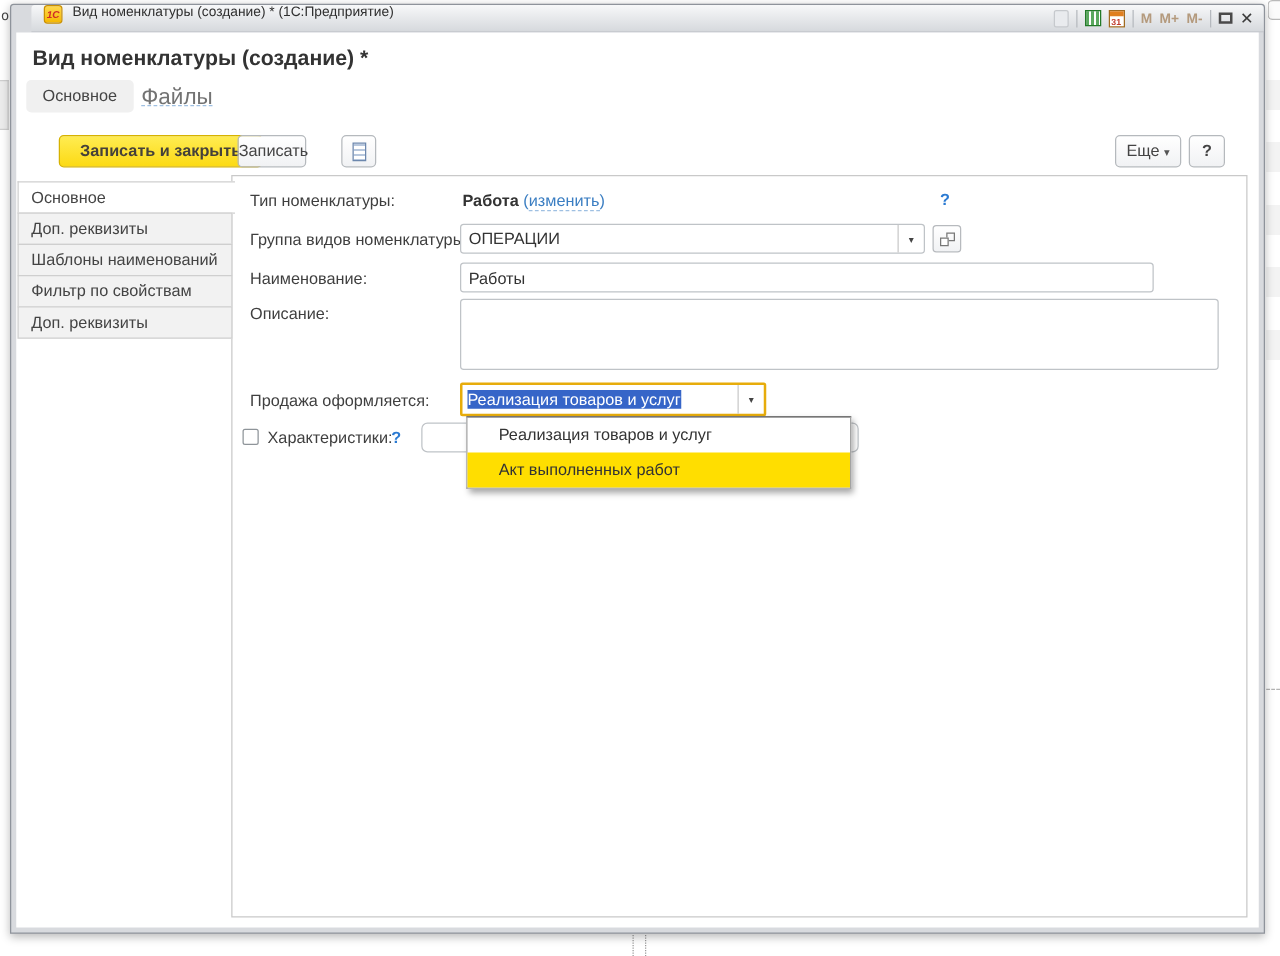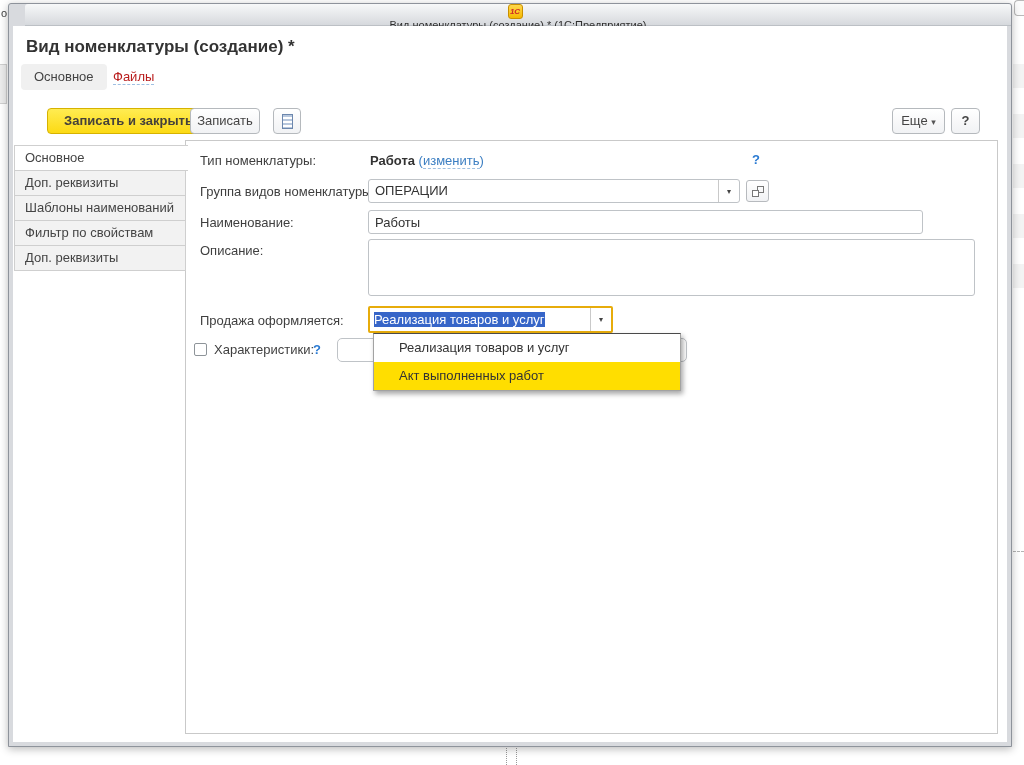--- a/index.html
+++ b/index.html
@@ -17,21 +17,21 @@
     border:1px solid #b9b9b9; border-right:none; border-radius:4px 0 0 4px; }
   .bg-right-dash { position:absolute; left:1013px; top:551px; width:11px; border-top:1px dashed #b3b3b3; }
   .splitter-grip { position:absolute; left:506px; top:748px; width:11px; height:17px;
     border-left:1px dotted #9a9a9a; border-right:1px dotted #9a9a9a; }
   
   .dialog { position:absolute; left:8px; top:3px; width:1004px; height:744px;
     background:#d8dade; border:1px solid #8e939b; border-radius:3px 3px 0 0;
     box-shadow:0 2px 8px rgba(0,0,0,.28); }
   .titlebar { position:absolute; left:16px; right:0; top:0; height:22px;
     background:linear-gradient(#f7f8f9,#d6d9dd); border-bottom:1px solid #bcc0c5;
-    border-radius:3px 3px 0 0; display:flex; align-items:center; padding:0 8px;flex-direction:column; }
+    border-radius:3px 3px 0 0; display:flex; padding:0 8px; }
   .app-logo { width:15px; height:15px; border-radius:3px; margin:0 8px 0 2px; flex:0 0 auto;
     background:linear-gradient(#ffd84d,#f5b800); border:1px solid #c98f00;
     color:#cf2a27; font-size:8px; font-weight:bold; font-style:italic;
     display:flex; align-items:center; justify-content:center; }
   .tb-title { font-size:11px; color:#2f2f2f; white-space:nowrap; }
   .tb-right { margin-left:auto; display:flex; align-items:center; gap:6px; }
   .tb-sep { width:1px; height:14px; background:#b5b9be; }
   .ico-doc { width:12px; height:14px; background:#e9ebee; border:1px solid #c6c9cd; border-radius:2px; }
   .ico-calc { width:13px; height:13px; border:1px solid #237a28;
     background:repeating-linear-gradient(90deg,#5aa85e 0 2px,#ffffff 2px 4px); }
@@ -39,28 +39,28 @@
     font-size:7px; color:#c23a2b; text-align:center; line-height:19px; font-weight:bold; }
   .ico-cal::before { content:""; position:absolute; left:0; right:0; top:0; height:4px; background:#e07f1f; }
   .mem-btn { font-size:11px; font-weight:bold; color:#b49a7d; line-height:20px; }
   .ico-max { width:11px; height:9px; border:2px solid #4a4a4a; }
   .ico-close { font-size:13px; font-weight:bold; color:#3c3c3c; line-height:20px; }
   
   .dlg-body { position:absolute; left:4px; right:4px; top:22px; bottom:4px; background:#ffffff; overflow:hidden; }
   .page-title { position:absolute; left:13px; top:11px; font-size:17px; font-weight:600; color:#333; }
   .nav-pill { position:absolute; left:8px; top:38px; height:26px; line-height:26px; padding:0 13px;
     background:#f0f0f0; border-radius:4px; font-size:13px; color:#444; }
-  .nav-link { position:absolute; left:100px; top:44px; font-size:13px; color:#b91c1c;
+  .nav-link { position:absolute; left:100px; top:44px; font-size:18px; color:#737373;
     border-bottom:1px dashed #9fc0e2; line-height:14px; cursor:pointer; }
   
   .btn { position:absolute; top:82px; height:26px; border:1px solid #b5b9bd; border-radius:4px;
     background:linear-gradient(#ffffff,#f1f2f4); font-size:13px; color:#444; text-align:center; cursor:pointer; }
   .btn-primary { left:2px; width:163px; line-height:24px; font-weight:bold; color:#45413a;
     background:linear-gradient(#ffec52,#fcda14); border-color:#d6b200;margin-left:32px; }
-  .btn-save { left:177px; width:70px; line-height:24px;text-align:center; }
+  .btn-save { left:177px; width:55px; line-height:24px;text-align:center; }
   .btn-list { left:260px; width:28px; display:flex; align-items:center; justify-content:center; }
   .ico-list { width:11px; height:15px; border:1px solid #6c87ad;
     background:repeating-linear-gradient(to bottom,#b7c7dd 0 2px,#ffffff 2px 4px); }
   .btn-more { right:62px; width:53px; line-height:24px; }
   .btn-more .caret { font-size:9px; color:#555; }
   .btn-help { right:27px; width:29px; line-height:24px; font-weight:bold; }
   
   .pane { position:absolute; left:172px; top:114px; width:813px; height:594px;
     border:1px solid #c9c9c9; background:#fff; z-index:1; }
   .side-tabs { position:absolute; left:1px; top:119px; width:174px; z-index:2; }

